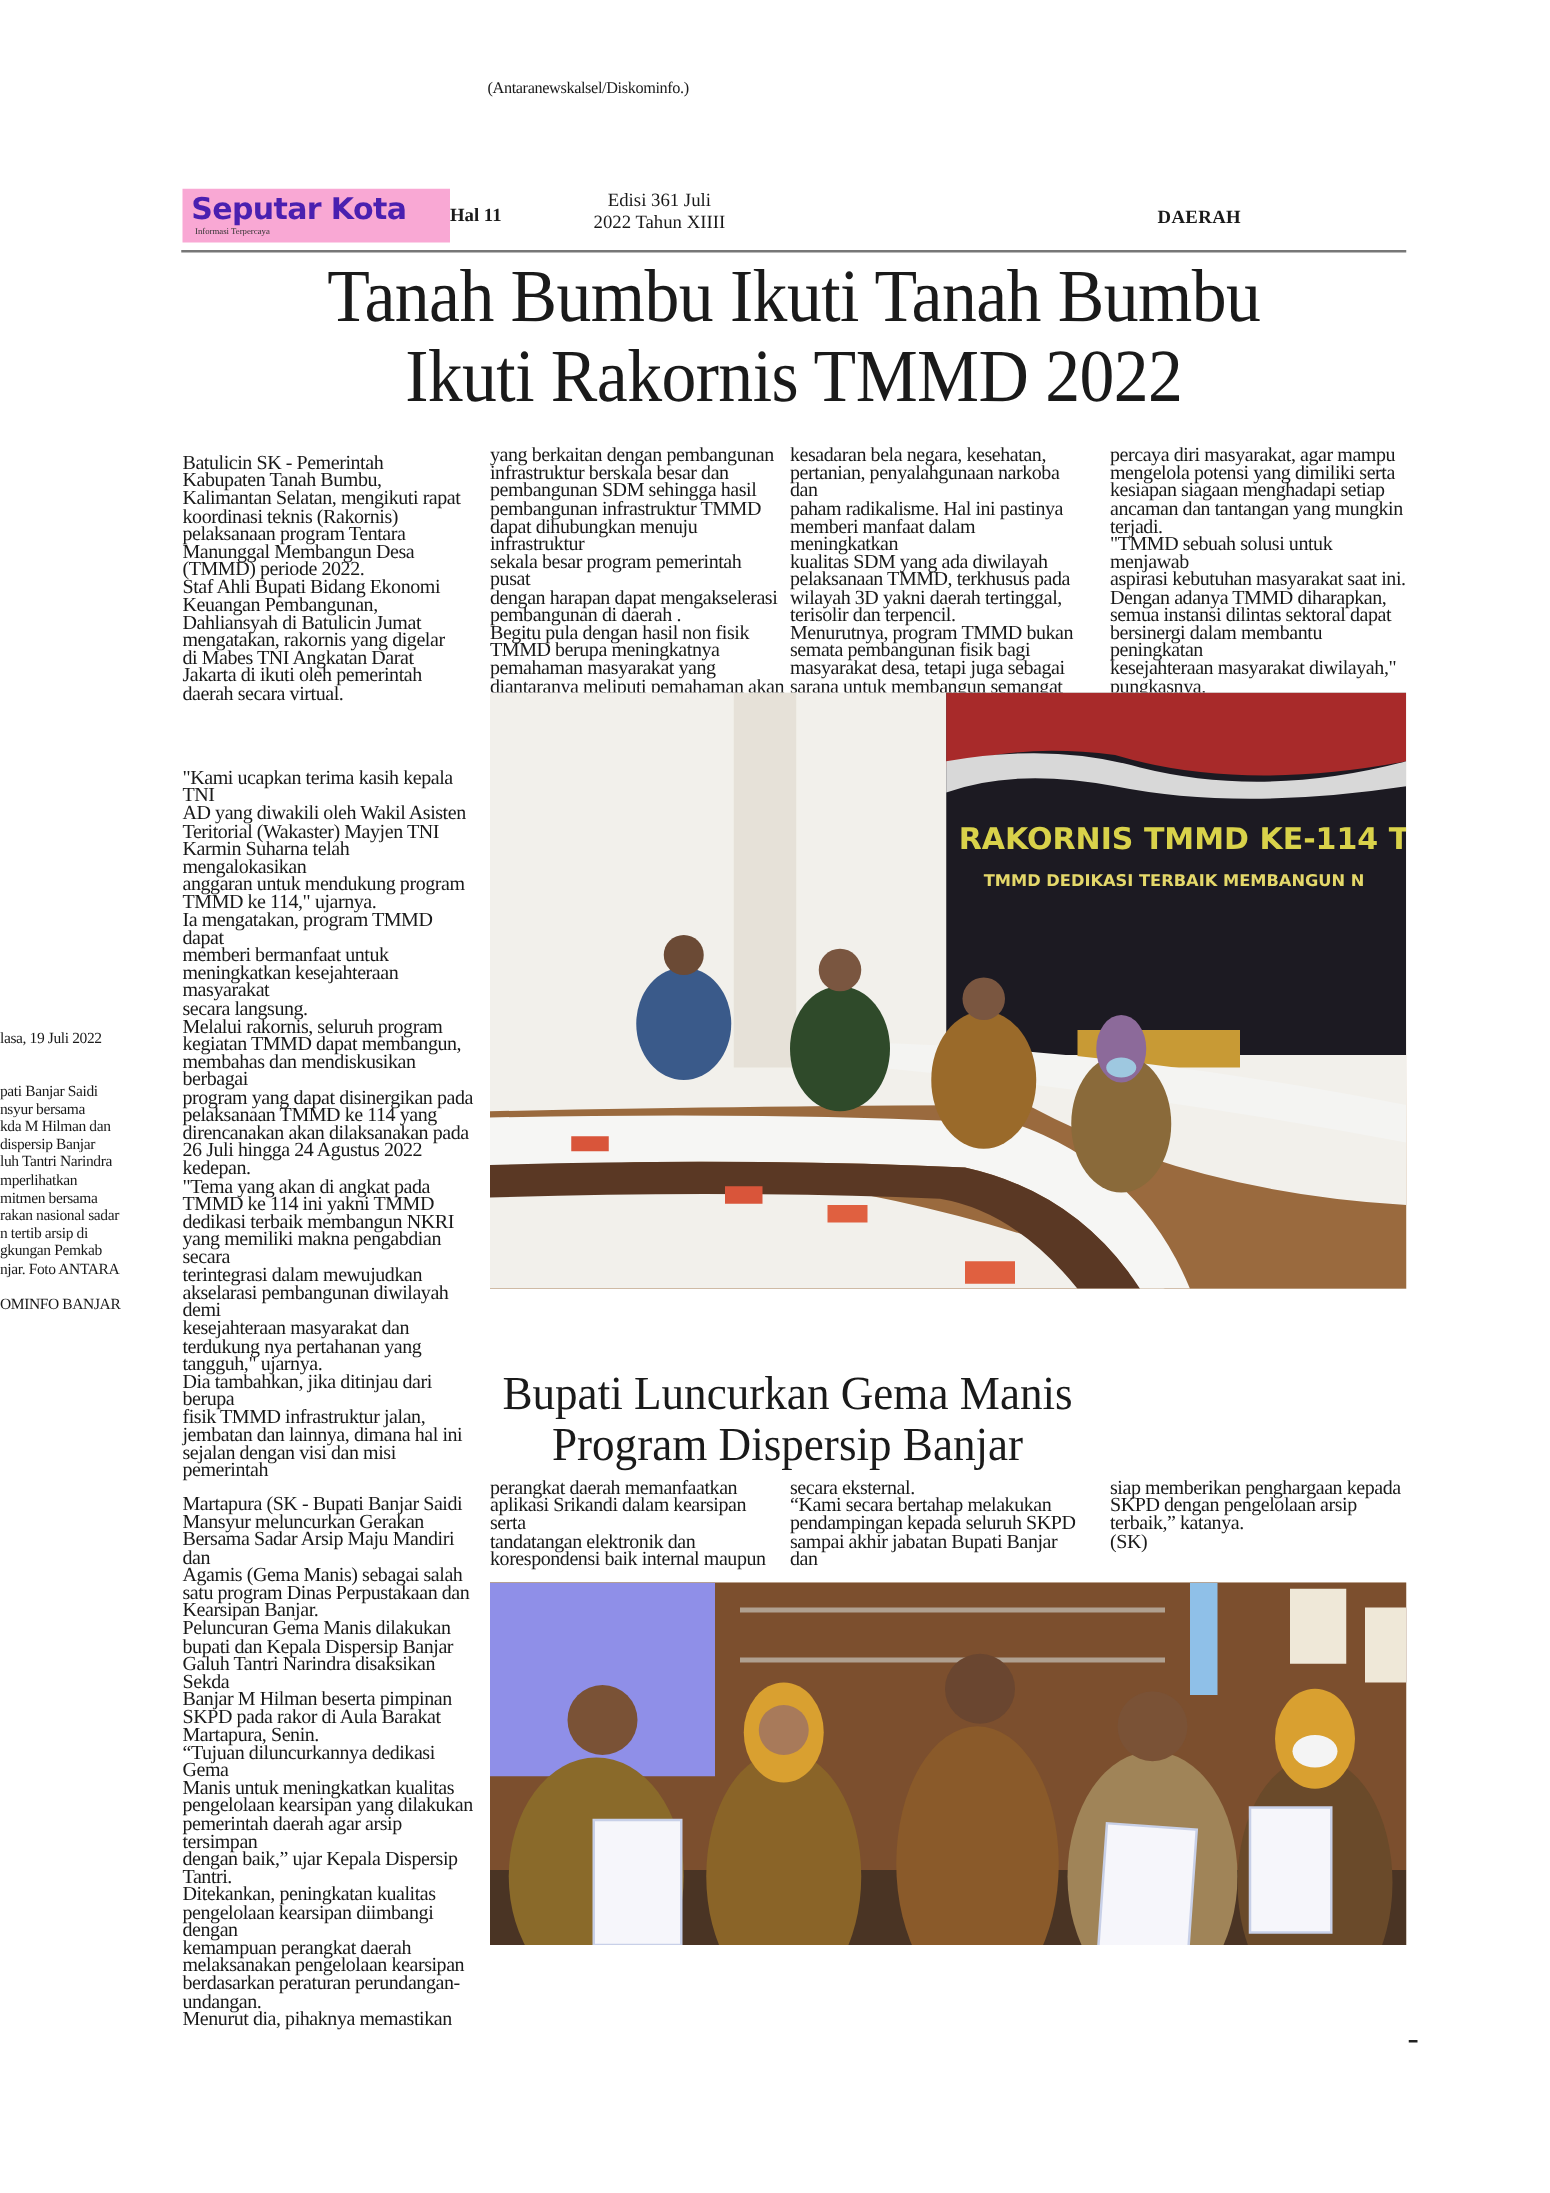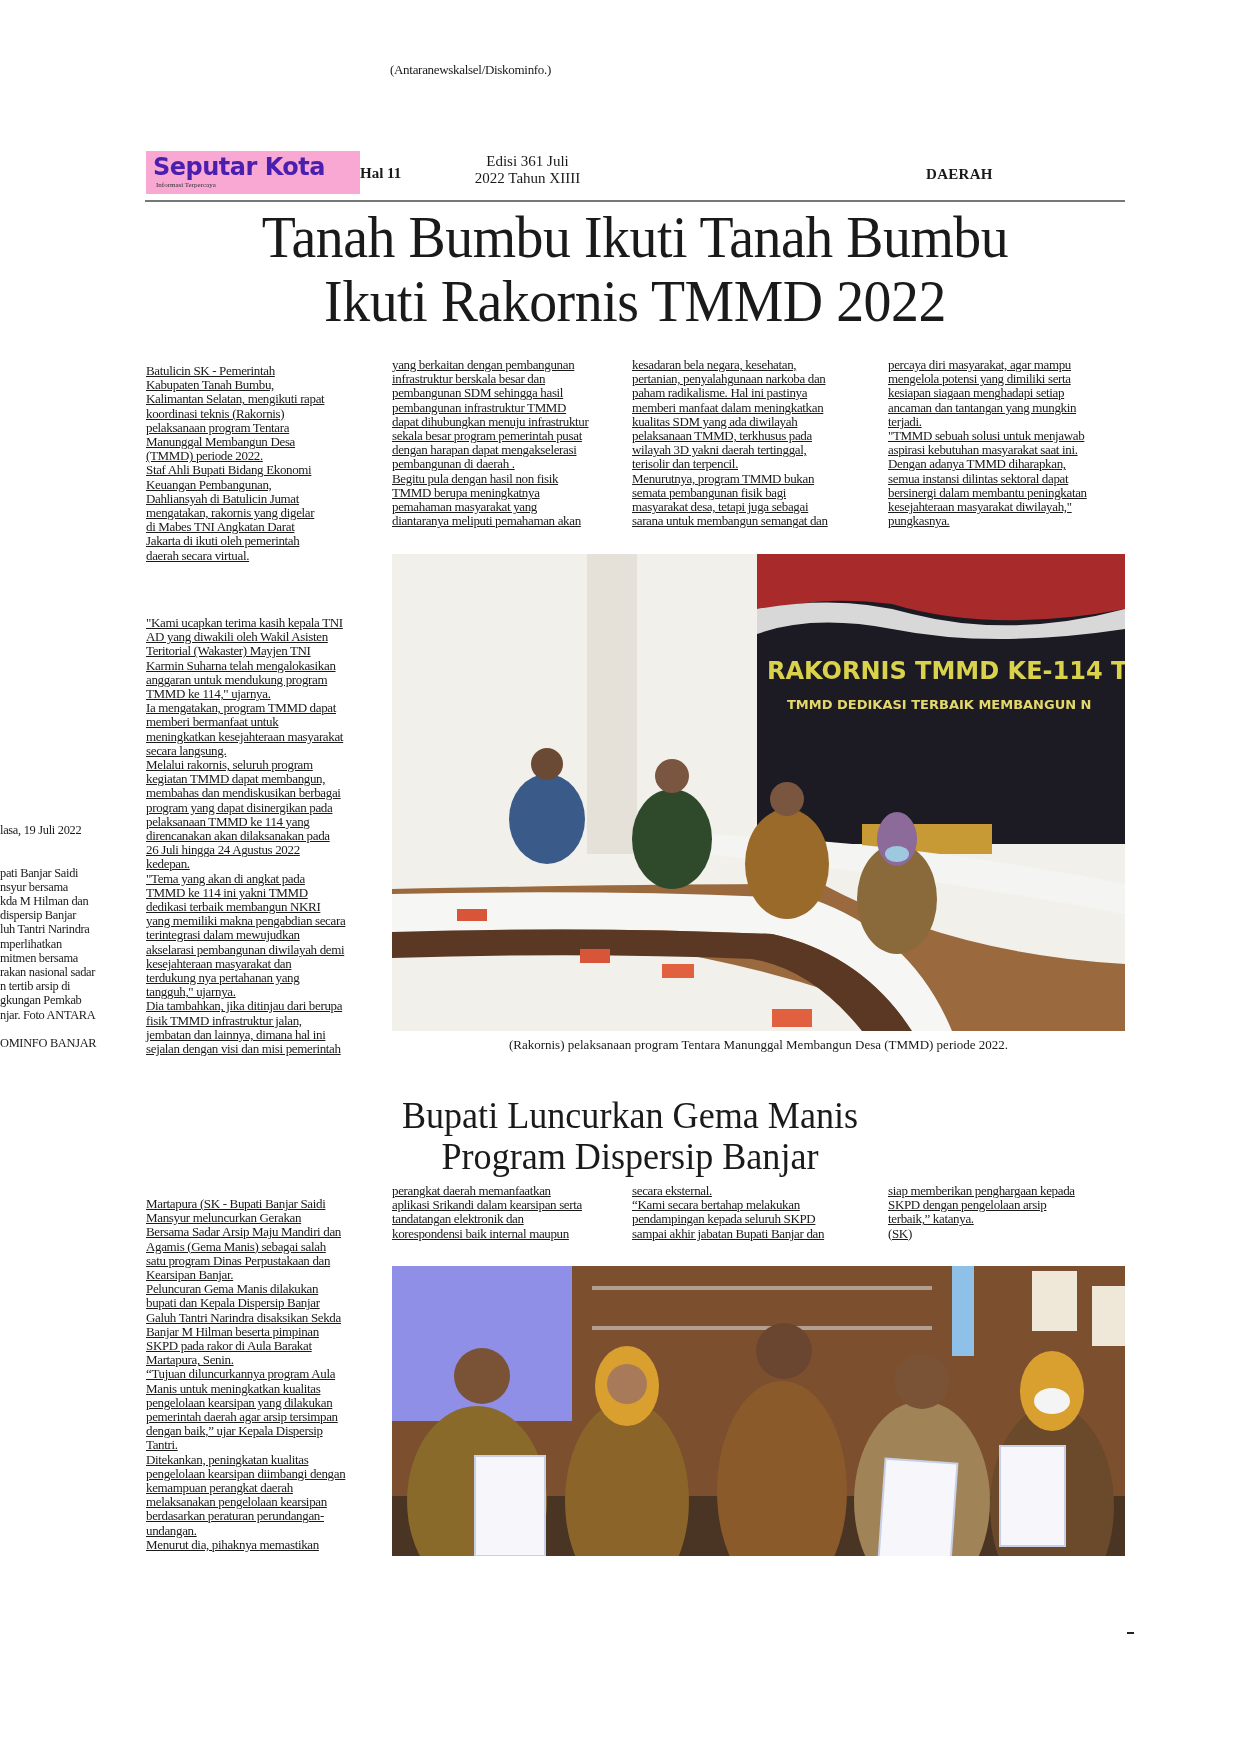--- a/index.html
+++ b/index.html
@@ -17,21 +17,21 @@
   .hal { left: 360px; top: 165px; font-size: 15px; font-weight: bold; text-align: right; }
   .edisi { left: 460px; top: 153px; width: 135px; text-align: center; font-size: 15px; line-height: 17px; }
   .section { left: 895px; top: 166px; font-size: 15px; font-weight: bold; letter-spacing: 0.3px; margin-left: 31px; }
   .rule { left: 145px; top: 200px; width: 980px; height: 0; border-top: 2px solid #777; }
 
   .headline { left: 145px; top: 205px; width: 980px; text-align: center; font-size: 60px;
               line-height: 64px; letter-spacing: -0.5px; transform: scaleX(0.93); transform-origin: center top; }
   .headline2 { left: 300px; top: 1095px; width: 660px; text-align: center; font-size: 38px;
                line-height: 41px; transform: scaleX(0.95); transform-origin: center top; }
 
-  .col { font-size: 13px; line-height: 14.2px; letter-spacing: -0.35px; text-decoration: underline; }
+  .col { font-size: 16px; line-height: 14.2px; letter-spacing: -0.35px; }
   .col p { margin: 0; }
   .col1a { left: 146px; top: 364px; width: 232px; }
   .col1b { left: 146px; top: 616px; width: 236px; }
   .col2 { left: 392px; top: 358px; width: 236px; }
   .col3 { left: 632px; top: 358px; width: 236px; }
   .col4 { left: 888px; top: 358px; width: 240px; }
 
   .spill { left: 0px; top: 823px; width: 128px; font-size: 12.4px; line-height: 14.2px; letter-spacing: -0.3px; }
   .spill p { margin: 0; white-space: nowrap; overflow: hidden; }
 
@@ -206,42 +206,41 @@
     <ellipse cx="505" cy="285" rx="20" ry="27" fill="#8c6a9a"></ellipse>
     <ellipse cx="505" cy="300" rx="12" ry="8" fill="#9ec8e0"></ellipse>
     <rect x="65" y="355" width="30" height="12" fill="#d9553a"></rect>
     <rect x="188" y="395" width="30" height="14" fill="#d9553a"></rect>
     <rect x="270" y="410" width="32" height="14" fill="#e06040"></rect>
     <rect x="380" y="455" width="40" height="18" fill="#e06040"></rect>
   </svg>
 </div>
 
 <div class="abs caption">
-  <div>(Rakornis) pelaksanaan program Tentara Manunggal Membangun Desa (TMMD) periode 2022.</div>
 </div>
 
 <div class="abs headline2">
   <div>Bupati Luncurkan Gema Manis</div>
   <div>Program Dispersip Banjar</div>
 </div>
 
 <div class="abs col b2col1">
     <p>Martapura (SK - Bupati Banjar Saidi</p>
     <p>Mansyur meluncurkan Gerakan</p>
     <p>Bersama Sadar Arsip Maju Mandiri dan</p>
     <p>Agamis (Gema Manis) sebagai salah</p>
     <p>satu program Dinas Perpustakaan dan</p>
     <p>Kearsipan Banjar.</p>
     <p>Peluncuran Gema Manis dilakukan</p>
     <p>bupati dan Kepala Dispersip Banjar</p>
     <p>Galuh Tantri Narindra disaksikan Sekda</p>
     <p>Banjar M Hilman beserta pimpinan</p>
     <p>SKPD pada rakor di Aula Barakat</p>
     <p>Martapura, Senin.</p>
-    <p>“Tujuan diluncurkannya program Aula</p>
+    <p>“Tujuan diluncurkannya dedikasi Gema</p>
     <p>Manis untuk meningkatkan kualitas</p>
     <p>pengelolaan kearsipan yang dilakukan</p>
     <p>pemerintah daerah agar arsip tersimpan</p>
     <p>dengan baik,” ujar Kepala Dispersip</p>
     <p>Tantri.</p>
     <p>Ditekankan, peningkatan kualitas</p>
     <p>pengelolaan kearsipan diimbangi dengan</p>
     <p>kemampuan perangkat daerah</p>
     <p>melaksanakan pengelolaan kearsipan</p>
     <p>berdasarkan peraturan perundangan-</p>

